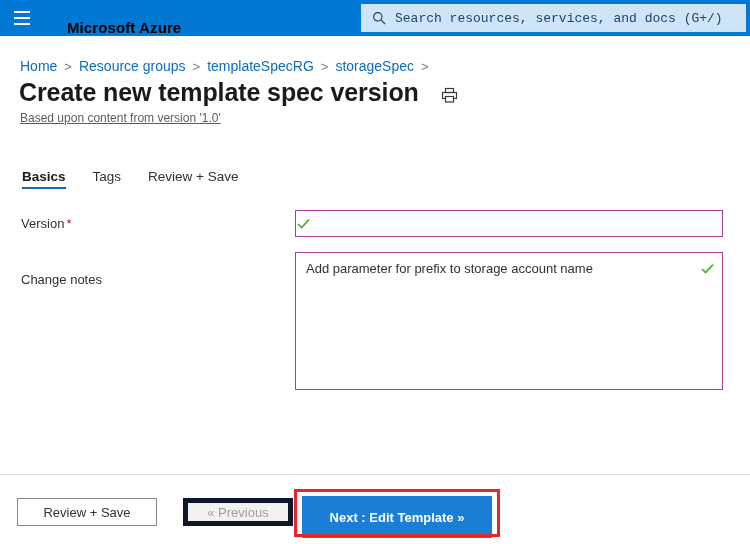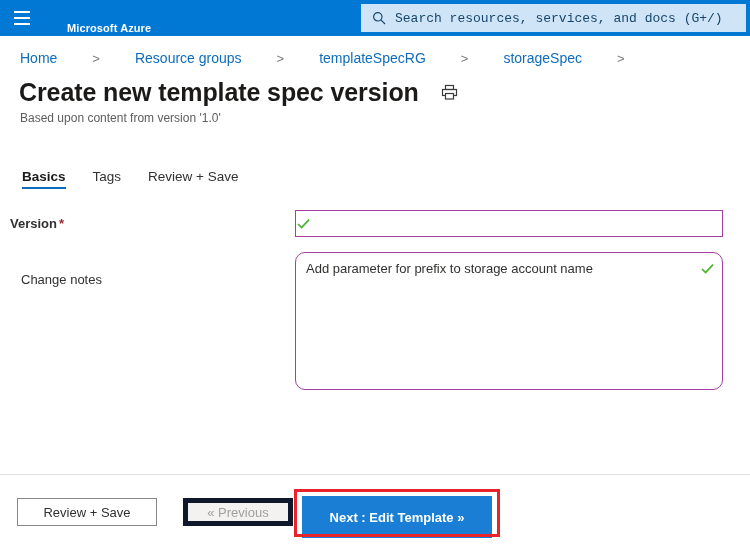--- a/index.html
+++ b/index.html
@@ -34,22 +34,22 @@
     cursor: pointer;
   }
   #hamburger span {
     display: block;
     width: 16px; height: 2px;
     background: #ffffff;
     margin: 2px 0;
     border-radius: 0;
   }
   #brand {
-    color: #ffffff;
-    font-size: 11px;
+    color: #000000;
+    font-size: 15px;
     font-weight: bold;
     letter-spacing: .1px;
     margin-left: 23px;
     white-space: nowrap;
     cursor: pointer;
     margin-top: 19px;
   }
   #searchbox {
     position: absolute;
     left: 361px; top: 4px;
@@ -73,62 +73,62 @@
     font-size: 13px;
     color: #17466b;
     width: 340px;
     padding: 0;
   }
   #search-input::placeholder { color: #17466b; opacity: 1; }
 
   
   #breadcrumb {
     position: absolute;
-    left: 20px; top: 50px;
+    left: 20px; top: 58px;
     font-size: 14px;
     display: flex;
     align-items: center;
     white-space: nowrap;
-    gap: 28px;
   }
   #breadcrumb .crumb {
     color: #0f6cbd;
     cursor: pointer;
   }
   #breadcrumb .sep {
     color: #7a7a7a;
     margin: 0 7px;
     font-size: 13px;
   }
 
   
   #title-row {
     position: absolute;
     left: 19px; top: 78px;
     display: flex;
-    align-items: flex-start;
+    align-items: center;
   }
   #page-title {
     font-size: 25px;
     font-weight: 600;
     color: #1b1a19;
     letter-spacing: -0.1px;
     white-space: nowrap;
   }
   #print-icon {
     margin-left: 22px;
     margin-top: 6px;
     cursor: pointer;
     display: flex;
   }
   #subtitle {
     position: absolute;
     left: 20px; top: 111px;
     font-size: 12px;
     color: #5d5d5d;
+    text-decoration: underline;
   }
 
   
   #tabs {
     position: absolute;
     left: 22px; top: 169px;
     display: flex;
     align-items: flex-start;
   }
   .tab {
@@ -151,21 +151,21 @@
     height: 2px;
     background: #0f6cbd;
   }
 
   
   .field-label {
     position: absolute;
     font-size: 13px;
     color: #323130;
   }
-  #label-version { left: 10px; top: 216px; font-weight: bold; }
+  #label-version { left: 21px; top: 216px; }
   #label-changenotes { left: 21px; top: 272px; }
   .req-star {
     color: #a4262c;
     margin-left: 2px;
     font-size: 13px;
   }
 
   .field-wrap {
     position: absolute;
     border: 1px solid #a33ea3;
@@ -174,21 +174,21 @@
     display: flex;
     align-items: flex-start;
   }
   #version-wrap {
     left: 295px; top: 210px;
     width: 428px; height: 27px;
     align-items: center;
   }
   #notes-wrap {
     left: 295px; top: 252px;
-    width: 428px; height: 138px; border-radius: 10px;
+    width: 428px; height: 138px;
   }
   .field-input {
     border: none;
     outline: none;
     background: transparent;
     font-family: "Liberation Sans", sans-serif;
     font-size: 13px;
     color: #323130;
     flex: 1;
     padding: 0 0 0 10px;

